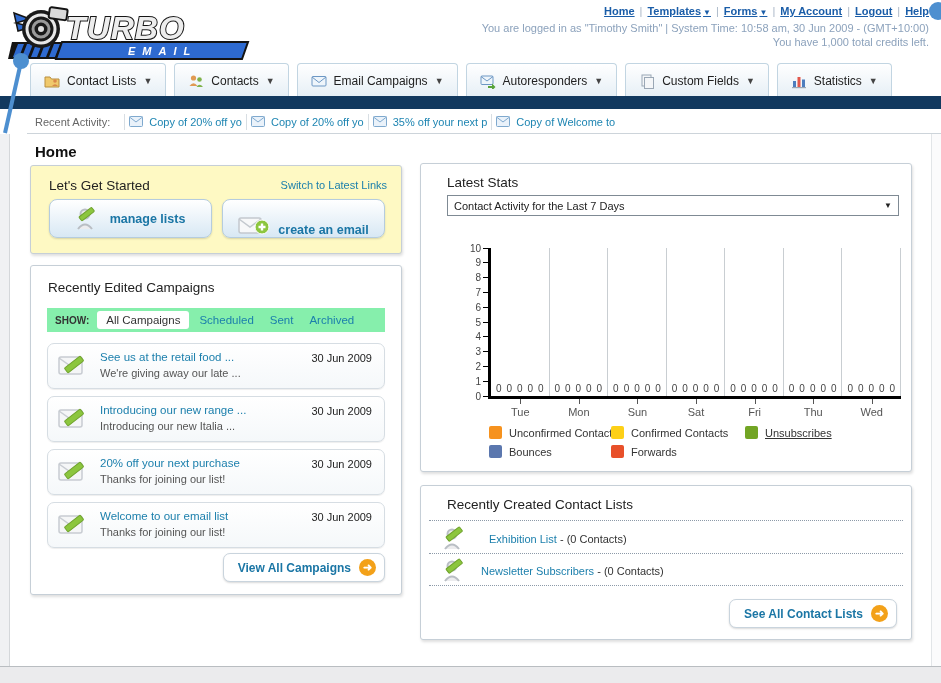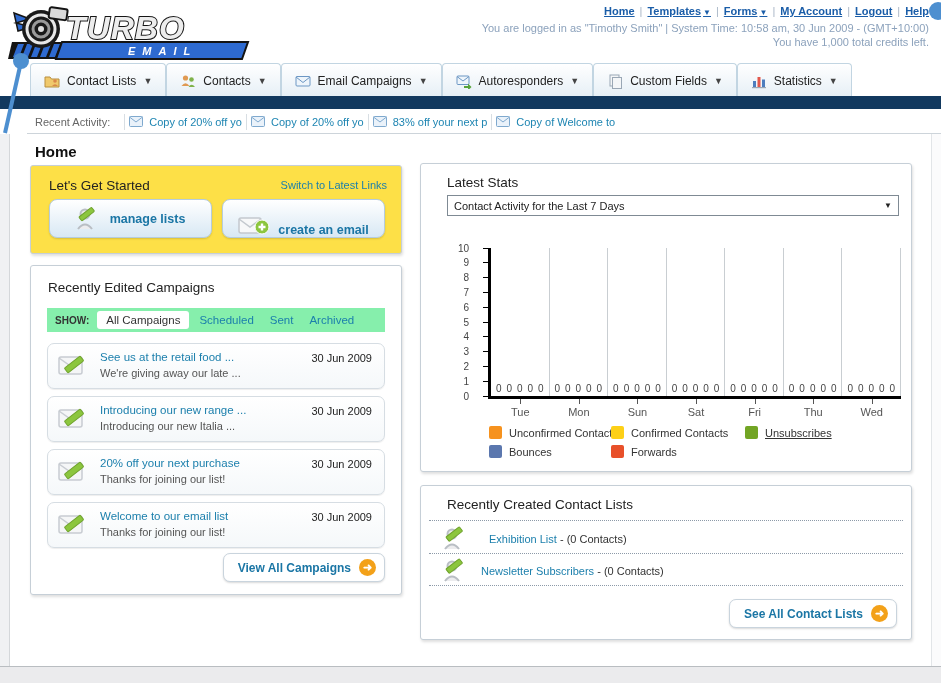--- a/index.html
+++ b/index.html
@@ -9,21 +9,21 @@
   
   .hdr-links{position:absolute;top:5px;right:12px;text-align:right;font-size:11px;color:#9aa7b8;}
   .hdr-links a{color:#1a5da8;text-decoration:underline;font-weight:bold;cursor:pointer;}
   .hdr-sep{color:#a9b6c6;margin:0 5px;font-weight:normal;}
   .caret{font-size:8px;color:#1a5da8;margin-left:2px;}
   .login-info{position:absolute;top:21px;right:12px;color:#8ca2bc;font-size:11px;text-align:right;line-height:14px;}
   .help-dot{position:absolute;left:929px;top:2px;width:18px;height:18px;border-radius:50%;background:#4d8fd0;}
   
   .pin{position:absolute;left:0;top:48px;width:40px;height:92px;z-index:60;pointer-events:none;}
   
-  .tabs{position:absolute;left:30px;top:63px;display:flex;gap:0;text-align:center;}
+  .tabs{position:absolute;left:30px;top:63px;display:flex;gap:8px;text-align:center;}
   .tab{height:33px;display:flex;align-items:center;padding:0 13px;background:linear-gradient(#ffffff,#e6eff6);
        border:1px solid #c2d5e2;border-bottom:none;border-radius:4px 4px 0 0;cursor:pointer;
        font-size:12px;color:#222;box-shadow:inset 0 1px 0 #fff;}
   .tab .ticon{margin-right:7px;display:inline-flex;}
   .tab .tcaret{font-size:9px;color:#444;margin-left:7px;}
   .navybar{position:absolute;left:0;top:96px;width:941px;height:13px;background:#12395f;}
   
   .activity{position:absolute;left:0;top:109px;width:843px;height:25px;background:#fff;display:flex;align-items:center;}
   .activity-inner{margin-left:35px;display:flex;align-items:center;height:100%;}
   .act-label{color:#666;margin-right:14px;}
@@ -31,21 +31,21 @@
             color:#1e85b2;cursor:pointer;}
   .act-item:first-of-type{border-left:none;}
   .act-rule{position:absolute;left:27px;right:0;top:133px;border-top:1px solid #cdd4da;}
   
   .page-title{position:absolute;left:35px;top:133px;font-size:15px;font-weight:bold;color:#111;}
   .panel{position:absolute;background:#fff;border:1px solid #c6cfd7;border-radius:3px;
          box-shadow:1px 2px 3px rgba(0,0,0,0.13);}
   .panel-title{font-size:13.5px;color:#222;}
   a.tlink{color:#1b7fac;text-decoration:none;cursor:pointer;}
   
-  .gs{left:30px;top:165px;width:370px;height:87px;background:#fde047;}
+  .gs{left:30px;top:165px;width:370px;height:87px;background:#fef9c3;}
   .gs .panel-title{position:absolute;left:18px;top:12px;}
   .gs .switch{position:absolute;right:14px;top:13px;font-size:11px;}
   .big-btn{position:absolute;top:33px;width:161px;height:37px;border:1px solid #b5ccde;border-radius:8px;
            background:linear-gradient(#ffffff,#d8e8f4);box-shadow:0 1px 2px rgba(0,0,0,0.15);
            display:flex;align-items:center;justify-content:center;gap:8px;cursor:pointer;
            color:#1b76a5;font-weight:bold;font-size:12.5px;}
   
   .camp{left:30px;top:265px;width:370px;height:328px;}
   .camp .panel-title{position:absolute;left:17px;top:14px;}
   .showbar{position:absolute;left:16px;right:16px;top:42px;height:24px;background:#86efac;
@@ -66,21 +66,21 @@
             align-items:center;justify-content:center;font-size:11px;font-weight:bold;}
   
   .stats{left:420px;top:163px;width:490px;height:307px;}
   .stats .panel-title{position:absolute;left:26px;top:11px;}
   .sel{position:absolute;left:26px;right:12px;top:31px;height:19px;border:1px solid #7f8a94;background:#fff;
        display:flex;align-items:center;padding-left:6px;font-size:11px;color:#222;cursor:pointer;}
   .sel .selcaret{position:absolute;right:6px;font-size:8px;color:#222;}
   .chart{position:absolute;left:67px;top:84px;width:410px;height:148px;border-left:3px solid #000;border-bottom:3px solid #000;}
   .yaxis{position:absolute;left:40px;top:84px;width:27px;height:148px;}
   .ytick{position:absolute;right:0;height:10px;display:flex;align-items:center;transform:translateY(5px);}
-  .ytick .ytl{font-size:10px;color:#444;margin-right:14px;}
+  .ytick .ytl{font-size:10px;color:#444;margin-right:2px;}
   .ytick i{display:block;width:5px;height:1px;background:#000;}
   .plotrow{display:flex;height:100%;}
   .cgroup{flex:1;position:relative;border-right:1px solid #c9ced2;}
   .zrow{position:absolute;left:0;right:0;bottom:2px;display:flex;justify-content:space-evenly;font-size:10px;color:#444;}
   .dayrow{position:absolute;left:70px;top:235px;width:410px;display:flex;}
   .dcell{flex:1;text-align:center;position:relative;color:#555;font-size:11px;padding-top:7px;}
   .dcell .dtick{position:absolute;top:0;left:50%;width:1px;height:5px;background:#555;}
   .legend-item{position:absolute;display:flex;align-items:center;gap:7px;font-size:11px;color:#333;}
   .swatch{width:13px;height:13px;border-radius:2px;display:inline-block;}
   
@@ -227,21 +227,21 @@
           <rect x="0.5" y="0.5" width="13" height="10" rx="1" fill="#eaf2fa" stroke="#7fa9ce"></rect>
           <path d="M0.5,1 L7,6 L13.5,1" fill="none" stroke="#7fa9ce"></path>
         </svg>
       <span>Copy of 20% off yo</span>
     </span>
     <span class="act-item">
       <svg width="14" height="11">
           <rect x="0.5" y="0.5" width="13" height="10" rx="1" fill="#eaf2fa" stroke="#7fa9ce"></rect>
           <path d="M0.5,1 L7,6 L13.5,1" fill="none" stroke="#7fa9ce"></path>
         </svg>
-      <span>83% off your next p</span>
+      <span>35% off your next p</span>
     </span>
     <span class="act-item">
       <svg width="14" height="11">
           <rect x="0.5" y="0.5" width="13" height="10" rx="1" fill="#eaf2fa" stroke="#7fa9ce"></rect>
           <path d="M0.5,1 L7,6 L13.5,1" fill="none" stroke="#7fa9ce"></path>
         </svg>
       <span>Copy of Welcome to</span>
     </span>
   </div>
 </div>

